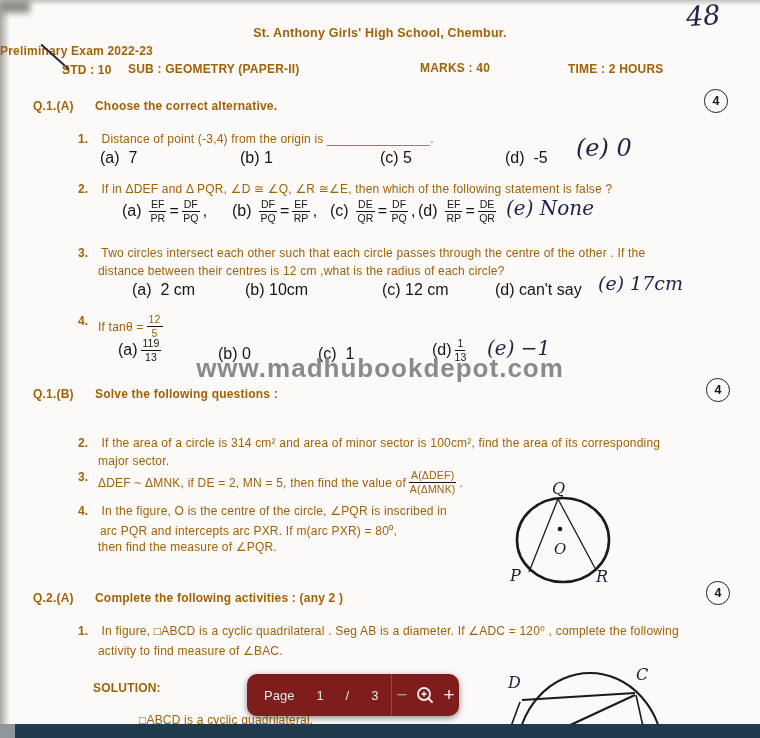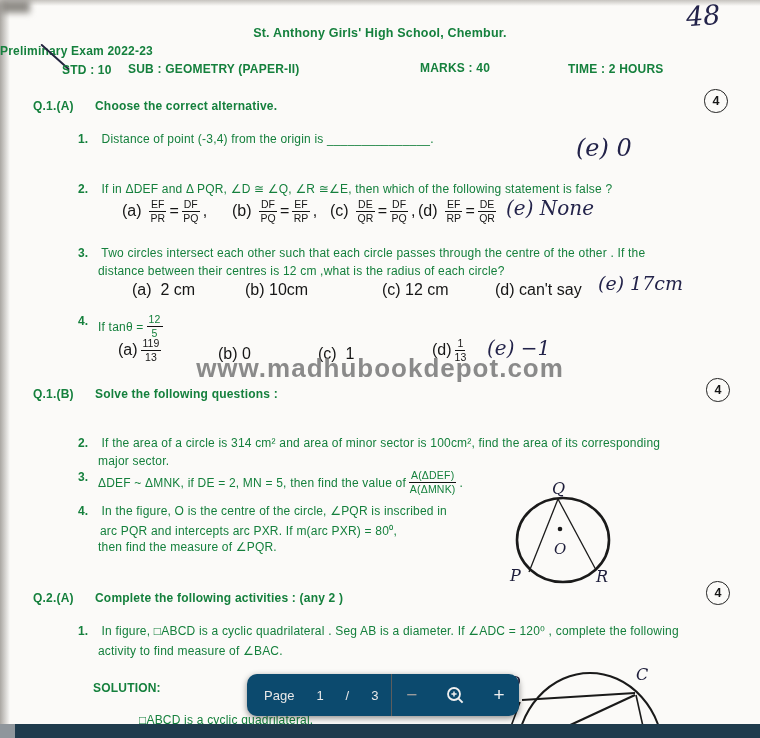--- a/index.html
+++ b/index.html
@@ -5,40 +5,40 @@
   html,body{margin:0;padding:0;}
   .page{position:relative;width:760px;height:738px;background:#fbfaf8;overflow:hidden;
         font-family:"Liberation Sans",sans-serif;color:#161616;}
   
   .edge-left{position:absolute;left:0;top:0;width:10px;height:738px;
              background:linear-gradient(to right,#aaa7a2,rgba(255,255,255,0));}
   .edge-top{position:absolute;left:0;top:0;width:760px;height:6px;
             background:linear-gradient(to bottom,#c6c3bf,rgba(255,255,255,0));}
   .corner-smudge{position:absolute;left:0;top:0;width:30px;height:13px;background:#8f8c87;
                  filter:blur(3px);}
-  .t{position:absolute;white-space:nowrap;font-size:12px;color:#15803d;letter-spacing:.2px;}
+  .t{position:absolute;white-space:nowrap;font-size:12px;color:#a16207;letter-spacing:.2px;}
   .b{font-weight:bold;}
   .qnum{display:inline-block;width:20px;font-weight:bold;}
   .hw{position:absolute;font-family:"DejaVu Serif",serif;font-style:italic;color:#23234a;
       white-space:nowrap;}
   .marks-circle{position:absolute;width:22px;height:22px;border:1.7px solid #222;
       border-radius:48% 52% 50% 50%;display:flex;align-items:center;justify-content:center;
       font-size:12.5px;font-weight:bold;}
   .frac{display:inline-flex;flex-direction:column;align-items:center;vertical-align:middle;
         line-height:1.05;font-size:10.5px;margin:0 3px;}
   .frac .fn{border-bottom:1px solid #111;padding:0 2px 1px;}
   .frac .fd{padding-top:1px;}
   .opt{position:absolute;top:0;}
   .optrow{position:absolute;left:0;width:760px;height:30px;}
   .watermark{position:absolute;left:50%;transform:translateX(-50%);top:353px;
       font-size:26px;font-weight:bold;color:rgba(110,110,110,.8);letter-spacing:1px;}
   .pen-slash{position:absolute;left:36px;top:56px;width:38px;height:2.4px;background:#24243f;
       transform:rotate(42deg);border-radius:2px;}
   
-  .toolbar{position:absolute;left:247px;top:674px;width:272px;height:42px;background:#0c4a6e;
+  .toolbar{position:absolute;left:247px;top:674px;width:212px;height:42px;background:#7f1d1d;
       border-radius:10px;display:flex;align-items:center;color:#e9e9e9;font-size:13px;
       box-shadow:0 2px 6px rgba(0,0,0,.45);}
   .tb-left{display:flex;align-items:center;gap:22px;padding-left:17px;width:127px;}
   .tb-divider{width:1px;height:42px;background:#5d5d5d;}
   .tb-right{display:flex;align-items:center;justify-content:space-around;flex:1;}
   .tb-minus{color:#9b9b9b;font-size:19px;cursor:pointer;}
   .tb-plus{color:#f0f0f0;font-size:19px;cursor:pointer;}
   .bottom-bar{position:absolute;left:0;top:724px;width:760px;height:14px;background:#1f3b4d;}
   .bottom-corner{position:absolute;left:0;top:724px;width:15px;height:14px;background:#8f969c;}
   svg text{font-family:"DejaVu Serif",serif;font-style:italic;fill:#1d1d3a;}
@@ -62,20 +62,26 @@
 
   <div class="t b" style="left:33px;top:99px;">Q.1.(A)</div>
   <div class="t b" style="left:95px;top:99px;">Choose the correct alternative.</div>
   <div class="marks-circle" style="left:704px;top:89px;">
     <span>4</span>
   </div>
 
   <div class="t" style="left:78px;top:132px;">
     <span class="qnum">1.</span>
     <span>Distance of point (-3,4) from the origin is _______________.</span>
+  </div>
+  <div class="optrow" style="top:149px;">
+    <span class="opt" style="left:100px;"><span>(a)</span>&nbsp;&nbsp;<span>7</span></span>
+    <span class="opt" style="left:240px;"><span>(b)</span>&nbsp;<span>1</span></span>
+    <span class="opt" style="left:380px;"><span>(c)</span>&nbsp;<span>5</span></span>
+    <span class="opt" style="left:505px;"><span>(d)</span>&nbsp;&nbsp;<span>-5</span></span>
   </div>
   <div class="hw" style="left:576px;top:134px;font-size:24px;">(e) 0</div>
 
   <div class="t" style="left:78px;top:182px;">
     <span class="qnum">2.</span>
     <span>If in ΔDEF and Δ PQR, ∠D ≅ ∠Q, ∠R ≅∠E, then which of the following statement is false ?</span>
   </div>
   <div class="optrow" style="top:199px;">
     <span class="opt" style="left:122px;">
       <span>(a)</span>

